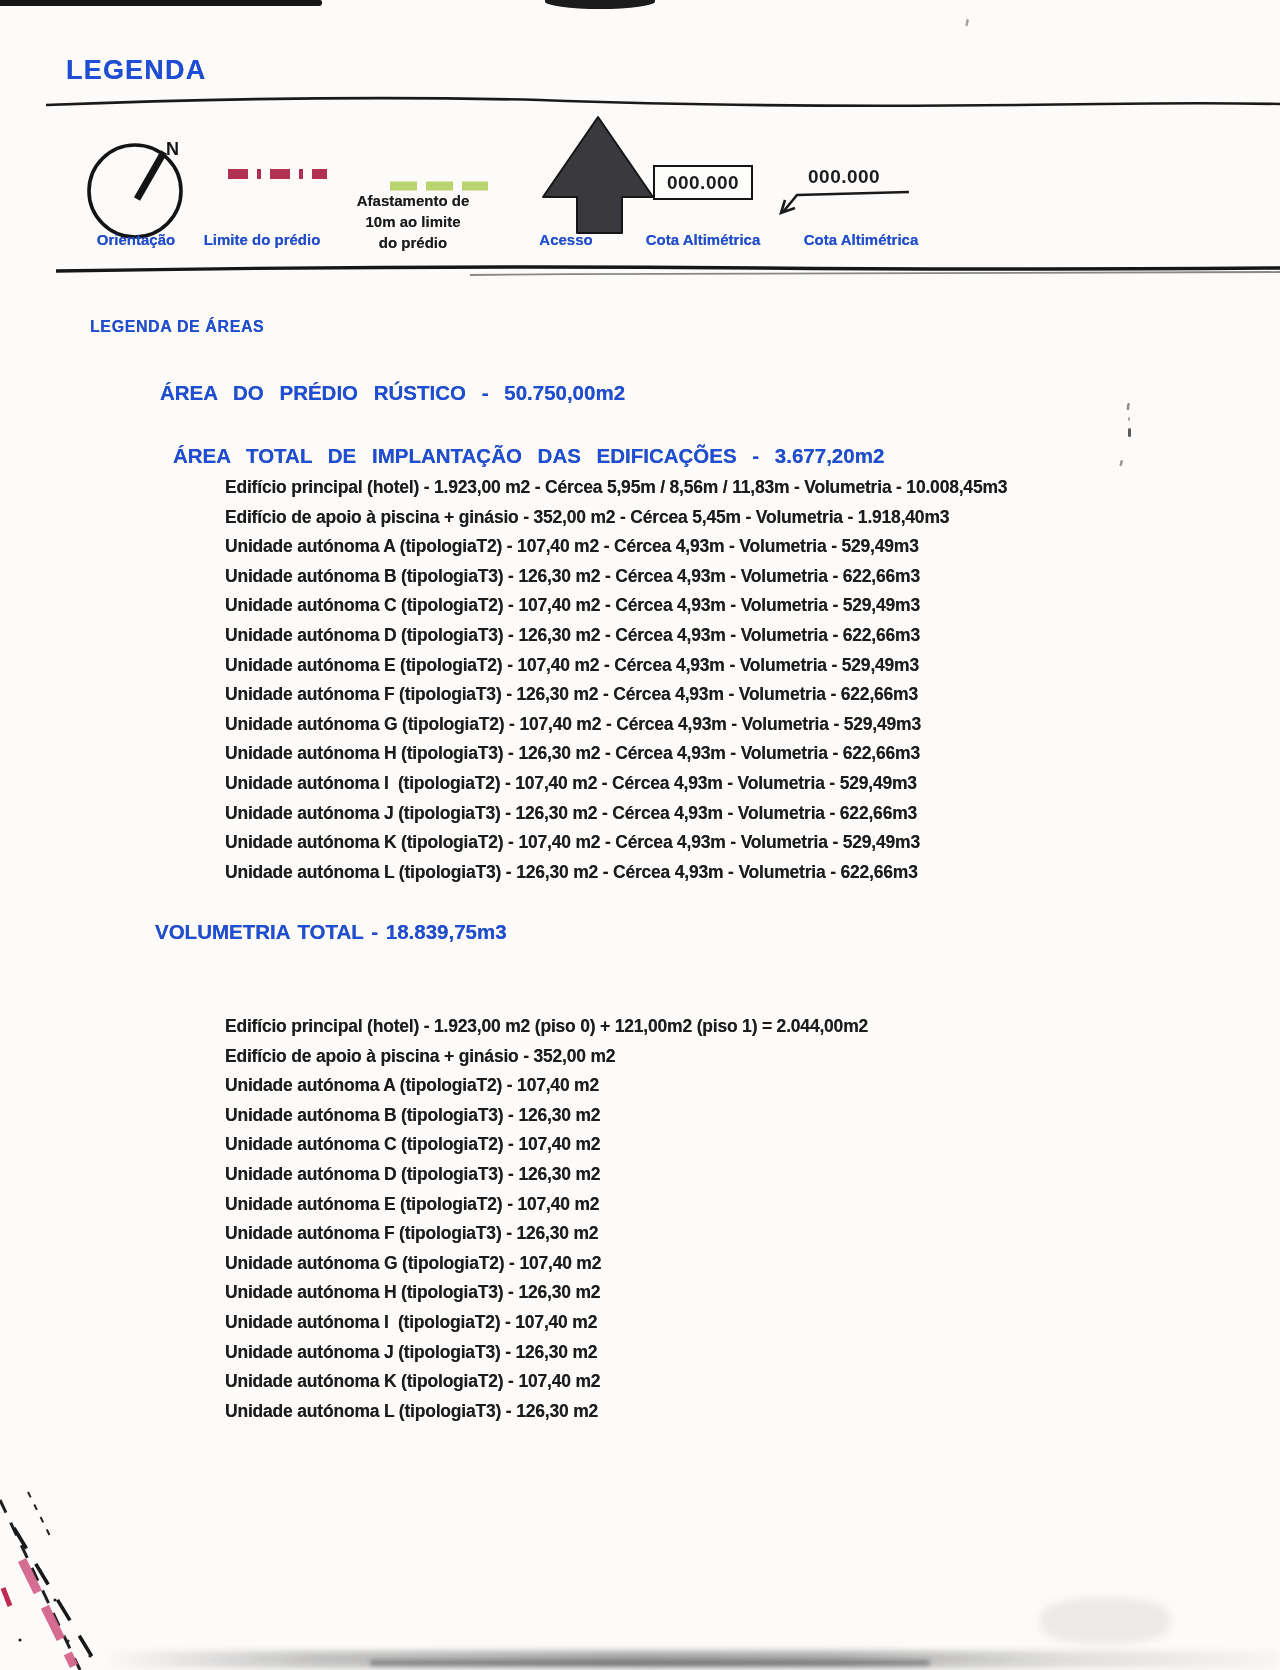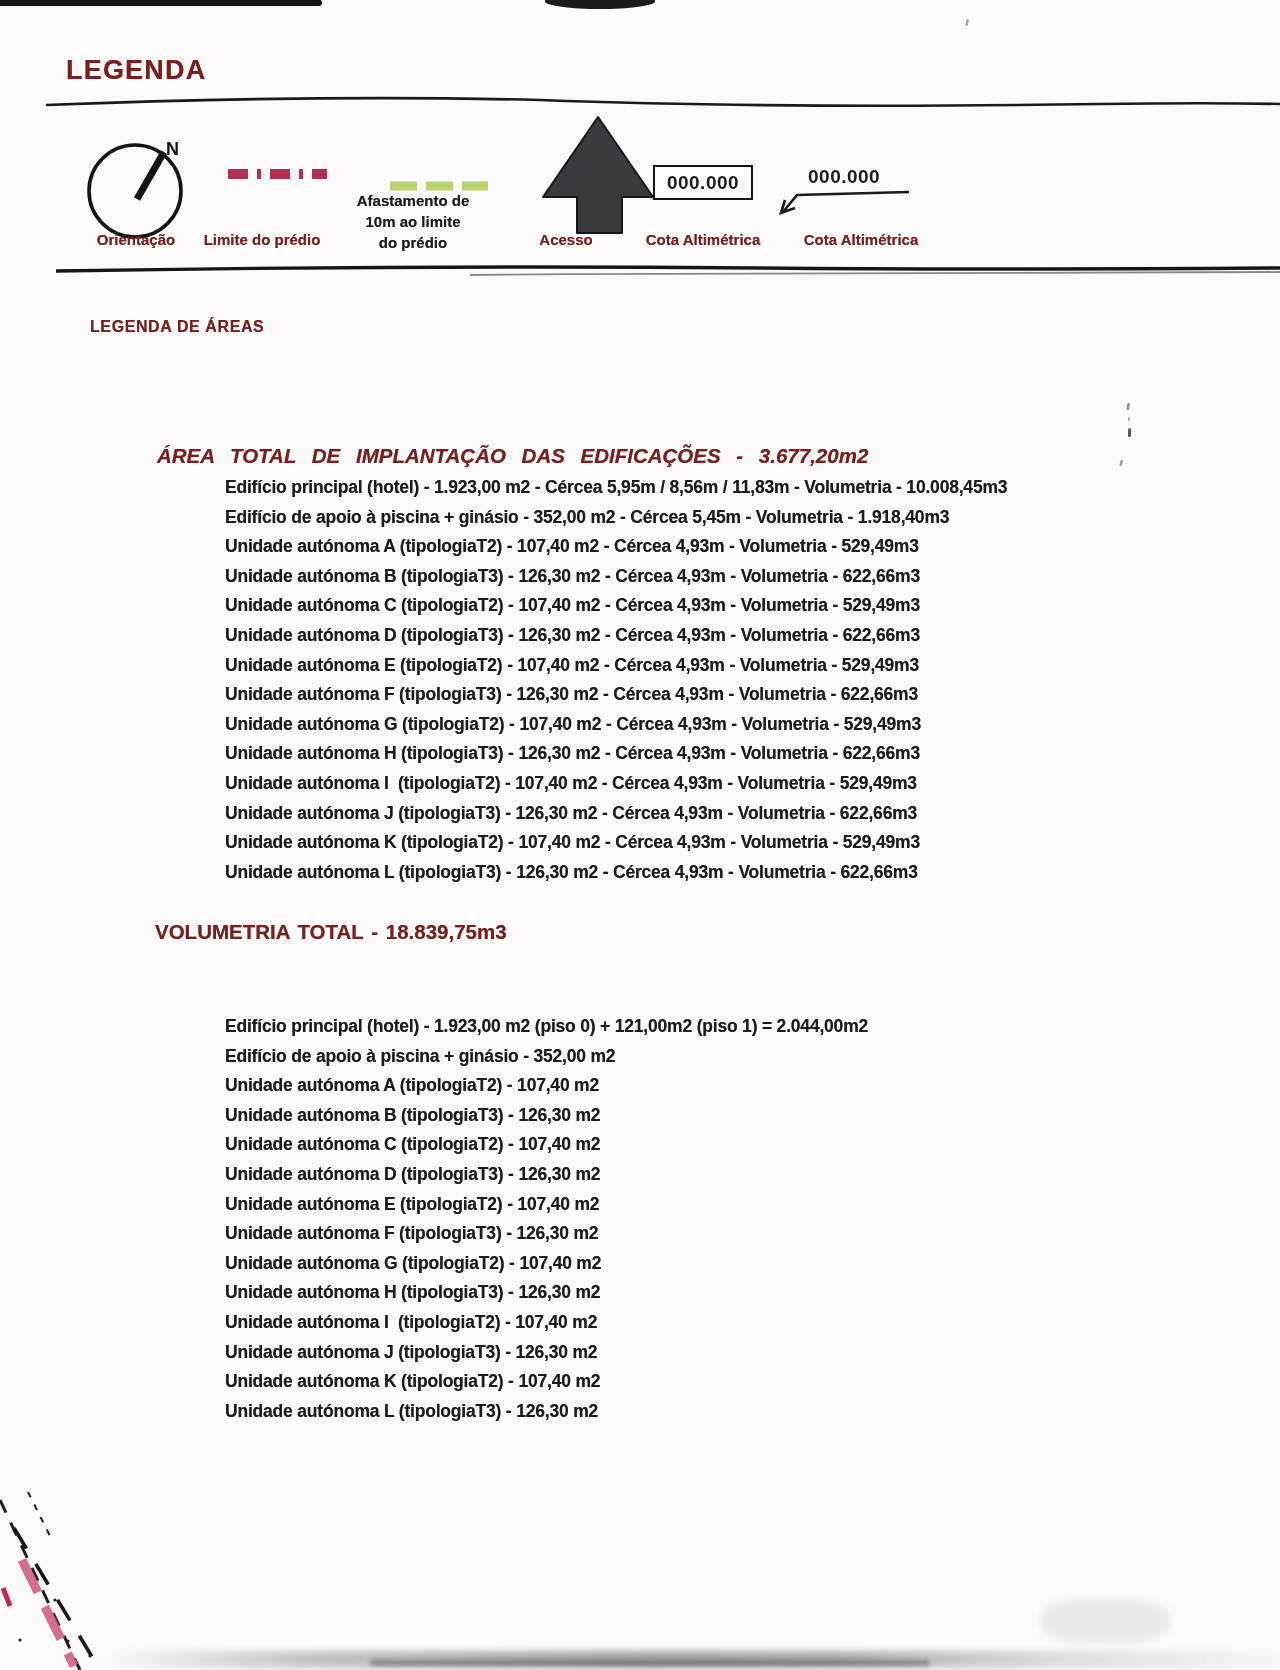--- a/index.html
+++ b/index.html
@@ -3,40 +3,40 @@
 <meta charset="utf-8">
 <style>
   html,body { margin:0; padding:0; }
   .page {
     position:relative; width:1280px; height:1670px;
     background:#fcfbf9; overflow:hidden;
     font-family:"Liberation Sans", sans-serif;
     color:#1c1c1c;
   }
   .abs { position:absolute; }
-  .ink { color:#7f1d1d; font-weight:bold; text-shadow:0 0 .5px rgba(25,25,25,.65); }
+  .ink { color:#1d4ed8; font-weight:bold; text-shadow:0 0 .5px rgba(25,25,25,.65); }
 
   
   .top-bar    { left:0;   top:0; width:322px; height:6px;  background:#161616; border-radius:0 2px 3px 0; }
   .top-blob   { left:545px; top:0; width:110px; height:9px; background:#1b1b1b; border-radius:0 0 60% 60%/0 0 100% 100%; }
   .bottom-band{
     left:100px; top:1651px; width:1180px; height:17px;
     background:linear-gradient(90deg, rgba(80,80,80,0) 0%, rgba(70,70,72,.30) 18%, rgba(45,45,48,.42) 45%, rgba(45,45,48,.38) 62%, rgba(100,100,100,.18) 82%, rgba(120,120,120,.04) 100%);
     filter:blur(3px); border-radius:8px;
   }
   .bottom-streak { left:370px; top:1660px; width:560px; height:6px; background:rgba(35,35,38,.35); filter:blur(2px); border-radius:3px; }
   .blotch { left:1040px; top:1598px; width:130px; height:46px; background:rgba(90,90,95,.10); filter:blur(4px); border-radius:40%; }
 
   
   .legenda-title { left:66px; top:55px; font-size:27px; letter-spacing:1.2px; }
   .areas-title   { left:90px; top:318px; font-size:16px; letter-spacing:.6px; }
   .h-line        { font-size:20.5px; white-space:pre; }
   .h-spread      { word-spacing:10px; }
   .rustico       { left:160px; top:381px; }
-  .implant-head  { left:157px; top:444px;font-style:italic; }
+  .implant-head  { left:173px; top:444px; }
   .volumetria    { left:155px; top:920px; word-spacing:2px; }
   .construc-head { left:155px; top:985px; }
 
   
   .area-list { width:1060px; }
   .area-list .line {
     height:29.6px; font-size:17.5px; font-weight:bold; white-space:pre;
     letter-spacing:-0.2px; text-shadow:0 0 .5px rgba(25,25,25,.6);
   }
   .list-implant  { left:225px; top:477px; }
@@ -128,20 +128,21 @@
   </div>
   <div class="abs txt ink sym-label" style="left:566px; top:231px;">Acesso</div>
   <div class="abs txt ink sym-label" style="left:703px; top:231px;">Cota Altimétrica</div>
   <div class="abs txt ink sym-label" style="left:861px; top:231px;">Cota Altimétrica</div>
 
   <div class="abs txt cota-box">000.000</div>
   <div class="abs txt cota-leader-value">000.000</div>
 
   <div class="abs txt ink areas-title">LEGENDA DE ÁREAS</div>
 
+  <div class="abs txt ink h-line h-spread rustico">ÁREA DO PRÉDIO RÚSTICO - 50.750,00m2</div>
 
   <div class="abs txt ink h-line h-spread implant-head">ÁREA TOTAL DE IMPLANTAÇÃO DAS EDIFICAÇÕES - 3.677,20m2</div>
 
   <div class="abs txt area-list list-implant">
     <div class="line">Edifício principal (hotel) - 1.923,00 m2 - Cércea 5,95m / 8,56m / 11,83m - Volumetria - 10.008,45m3</div>
     <div class="line">Edifício de apoio à piscina + ginásio - 352,00 m2 - Cércea 5,45m - Volumetria - 1.918,40m3</div>
     <div class="line">Unidade autónoma A (tipologiaT2) - 107,40 m2 - Cércea 4,93m - Volumetria - 529,49m3</div>
     <div class="line">Unidade autónoma B (tipologiaT3) - 126,30 m2 - Cércea 4,93m - Volumetria - 622,66m3</div>
     <div class="line">Unidade autónoma C (tipologiaT2) - 107,40 m2 - Cércea 4,93m - Volumetria - 529,49m3</div>
     <div class="line">Unidade autónoma D (tipologiaT3) - 126,30 m2 - Cércea 4,93m - Volumetria - 622,66m3</div>

